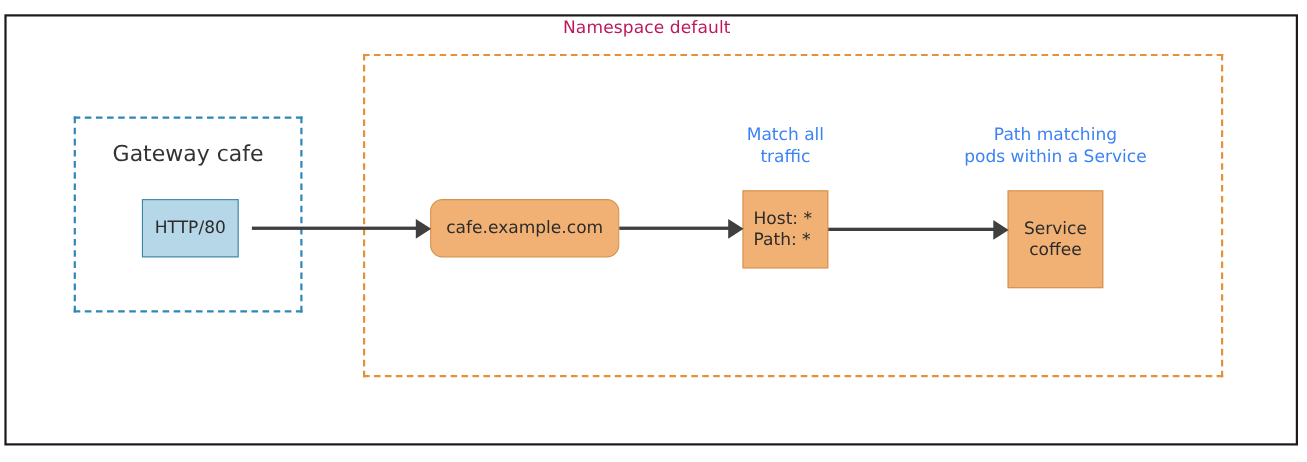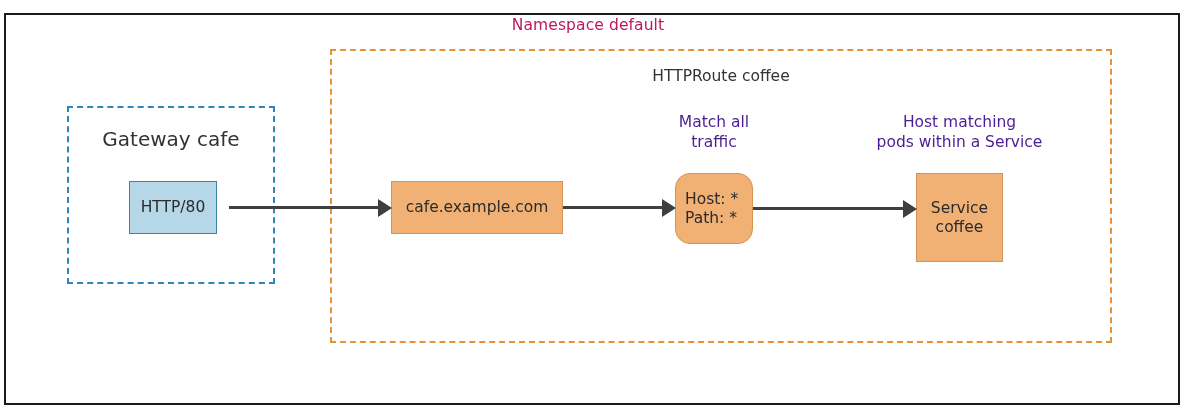--- a/index.html
+++ b/index.html
@@ -105,35 +105,34 @@
     border: 1.6px solid #3d85a8;
   }
   .node-orange {
     background: #f2b174;
     border: 1.6px solid #d4944f;
   }
   .node-left {
     justify-content: flex-start;
     text-align: left;
     padding-left: 9px;
-    border-radius: 15px;
   }
 
   #node-http80   { left: 129px; top: 181px; width: 88px; height: 53px; }
-  #node-cafe     { left: 391px; top: 181px; width: 172px; height: 53px; }
+  #node-cafe     { left: 391px; top: 181px; width: 172px; height: 53px; border-radius: 11px; }
   #node-match    { left: 675px; top: 173px; width: 78px;  height: 71px; }
   #node-service  { left: 916px; top: 173px; width: 87px;  height: 89px; }
 
   
   .caption {
     position: absolute;
     text-align: center;
     font-size: 15.5px;
     line-height: 20px;
-    color: #4c1d95;
+    color: #3b82f6;
     white-space: pre-line;
   }
   #caption-match   { left: 634px; top: 112px; width: 160px; }
   #caption-service { left: 858px; top: 112px; width: 203px; }
 
   
   .edge {
     position: absolute;
     height: 3px;
     background: #3f3f3f;
@@ -159,25 +158,24 @@
 
 <div id="canvas">
 
   <div class="namespace-frame"></div>
   <div class="namespace-title">Namespace default</div>
 
   <div class="gateway-box"></div>
   <div class="gateway-title">Gateway cafe</div>
 
   <div class="httproute-box"></div>
-  <div class="httproute-title">HTTPRoute coffee</div>
 
   <div class="caption" id="caption-match">Match all
 traffic</div>
-  <div class="caption" id="caption-service">Host matching
+  <div class="caption" id="caption-service">Path matching
 pods within a Service</div>
 
   <div class="node node-blue" id="node-http80">HTTP/80</div>
 
   <div class="node node-orange" id="node-cafe">cafe.example.com</div>
 
   <div class="node node-orange node-left" id="node-match">Host: *
 Path: *</div>
 
   <div class="node node-orange" id="node-service">Service

